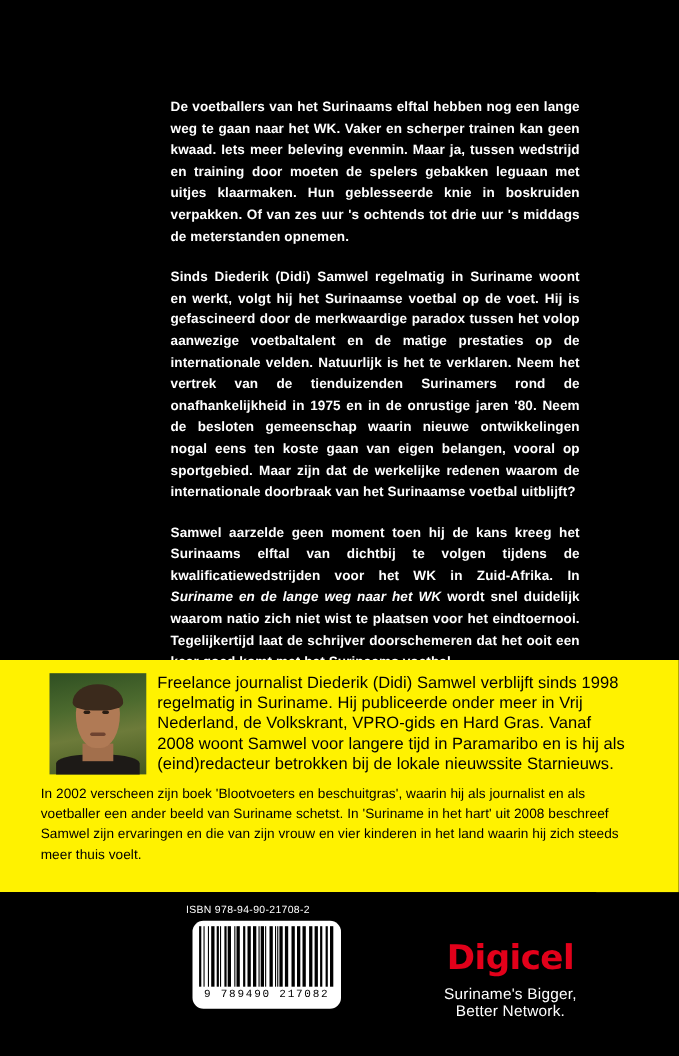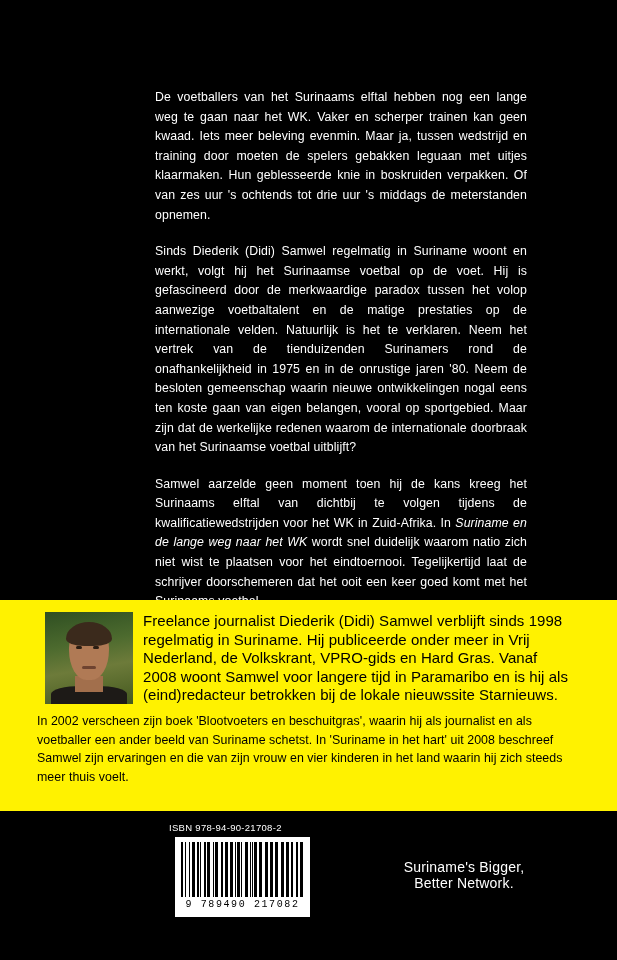--- a/index.html
+++ b/index.html
@@ -31,20 +31,21 @@
   .blurb {
     position: absolute;
     left: 155px;
     top: 88px;
     width: 372px;
     color: #ffffff;
     font-size: 12.3px;
     line-height: 19.6px;
     text-align: justify;
     letter-spacing: 0.1px;
+    font-weight: bold;
   }
   .blurb p {
     margin: 0 0 17px 0;
   }
   .blurb p:last-child { margin-bottom: 0; }
   .blurb i { font-style: italic; }
 
   
   .yellow-band {
     position: absolute;
@@ -159,20 +160,21 @@
   }
   .barcode-box {
     position: absolute;
     left: 175px;
     top: 26px;
     width: 135px;
     height: 80px;
     background: #ffffff;
     padding: 5px 6px 2px 6px;
     box-sizing: border-box;
+    border-radius: 10px;
   }
   .bars {
     position: relative;
     height: 55px;
     width: 123px;
   }
   .bars span {
     position: absolute;
     top: 0;
     bottom: 0;
@@ -266,17 +268,18 @@
           <span style="left: 100px; width: 3px;"></span>
           <span style="left: 105px; width: 3px;"></span>
           <span style="left: 110px; width: 2px;"></span>
           <span style="left: 115px; width: 2px;"></span>
           <span style="left: 119px; width: 3px;"></span>
         </div>
       <div class="barcode-digits">9 789490 217082</div>
     </div>
 
     <div class="logo">
+      <div class="logo-word">Digicel</div>
       <div class="logo-tag">Suriname's Bigger, Better Network.</div>
     </div>
   </div>
 
 </div>
 
 </body></html>

